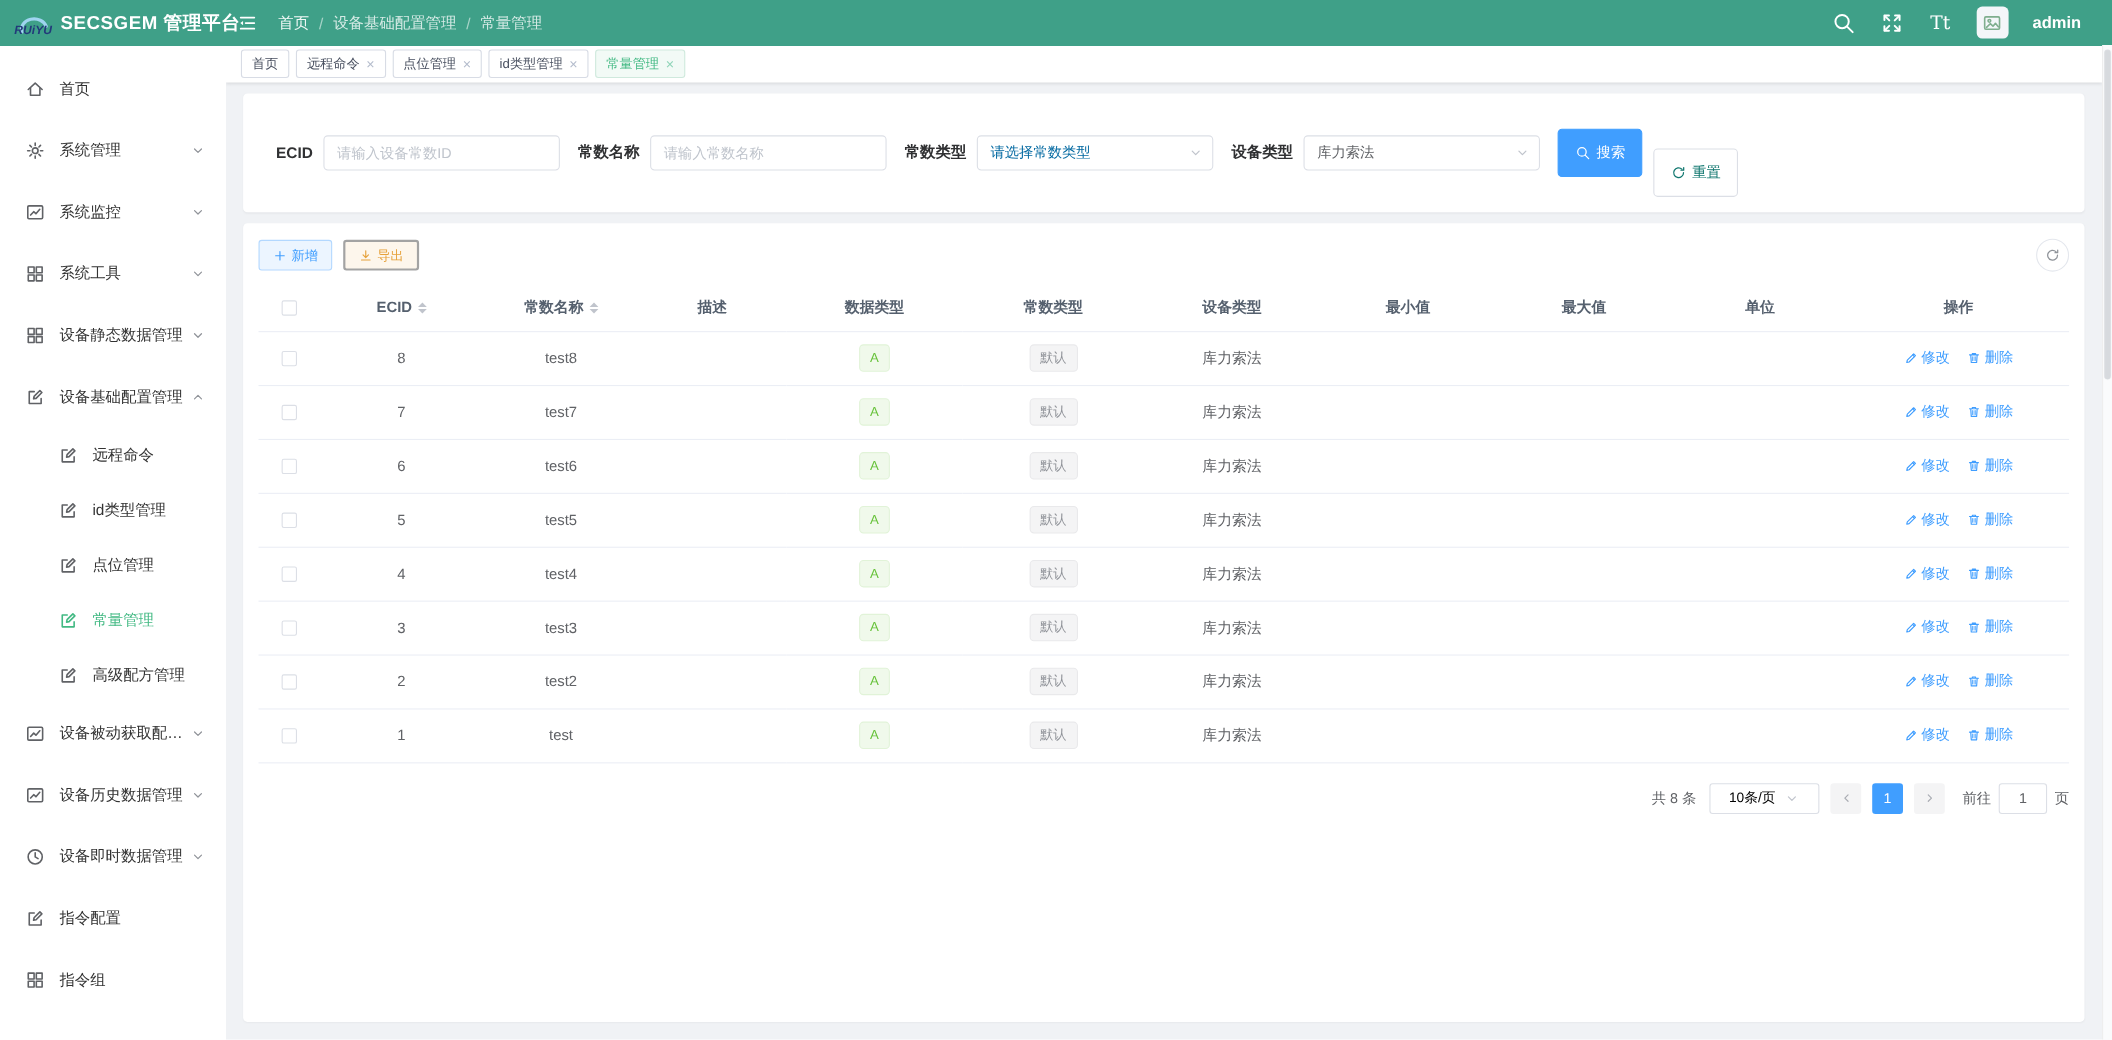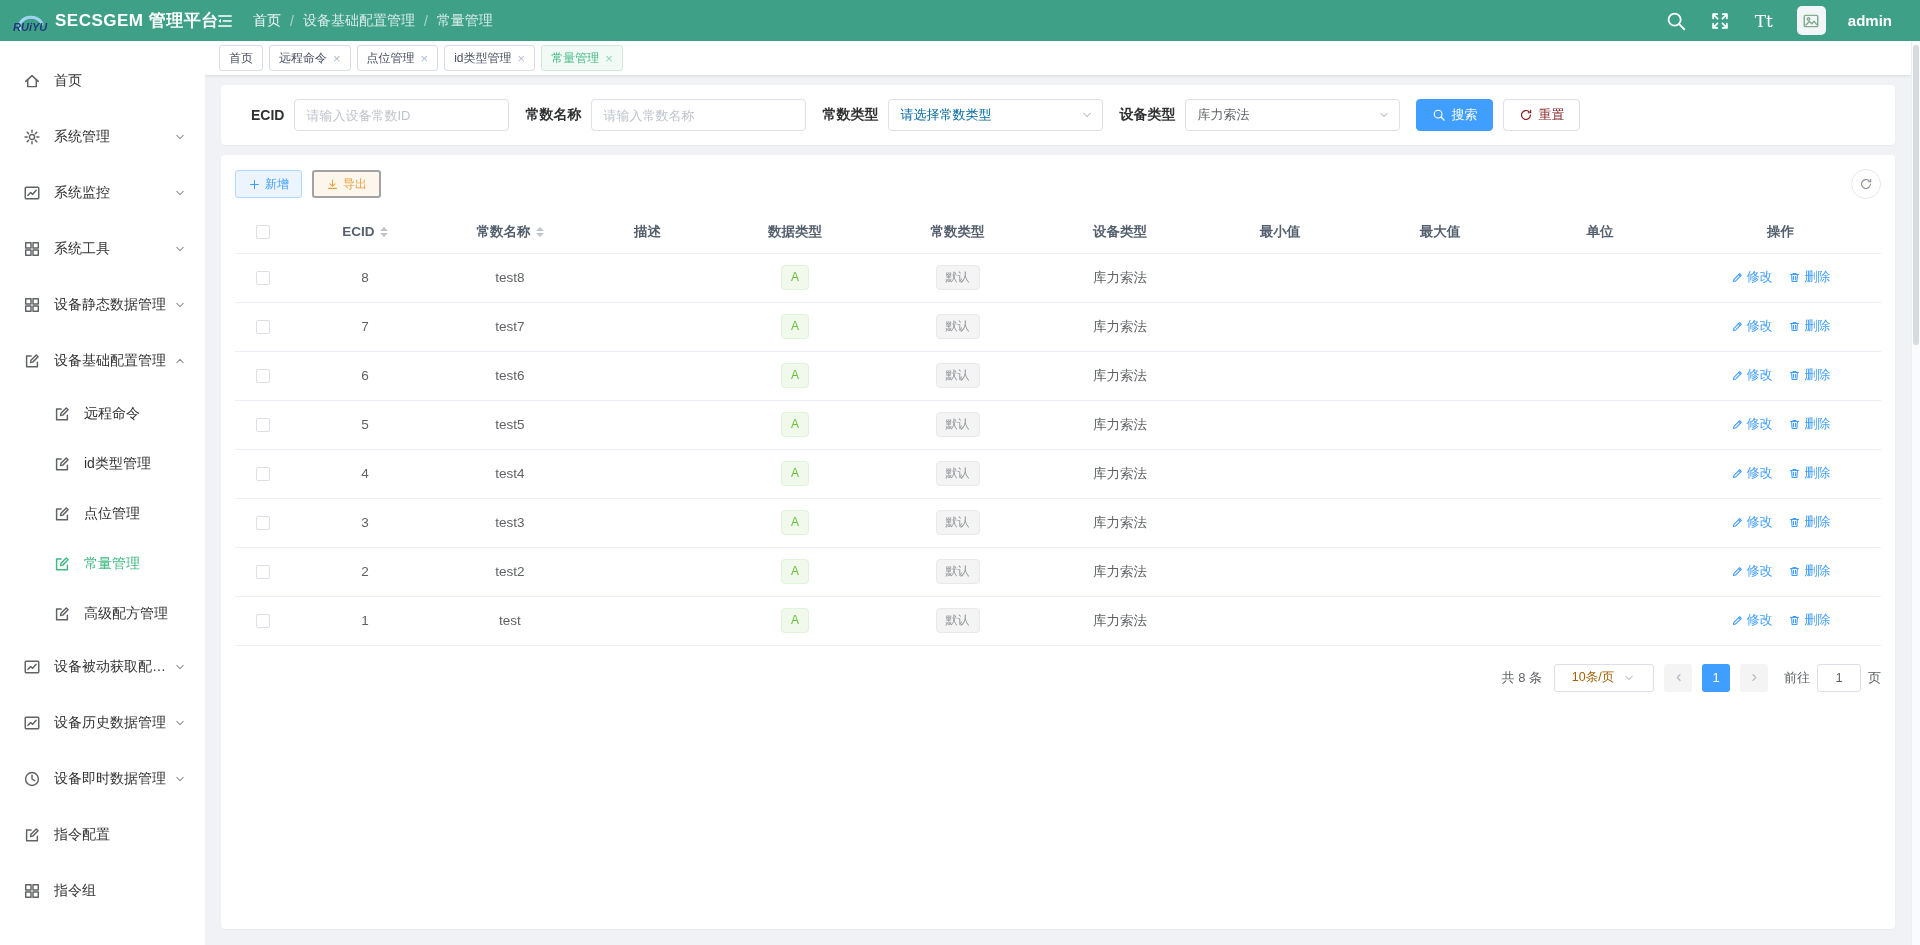--- a/index.html
+++ b/index.html
@@ -47,23 +47,23 @@
   
   .filter-card { background:#fff; border-radius:4px; box-shadow:0 1px 2px rgba(0,0,0,.04); padding:14px; display:flex; align-items:center; flex:0 0 auto; }
   .f-label { font-size:14px; font-weight:bold; color:#303133; margin:0 10px 0 16px; white-space:nowrap; }
   .f-label:first-child { margin-left:16px; }
   .f-input { width:215px; height:32px; border:1px solid #dcdfe6; border-radius:4px; padding:0 11px; font-size:13px; color:#606266; outline:none; font-family:inherit; }
   .f-input::placeholder { color:#bfc4cc; }
   .f-select { width:215px; height:32px; border:1px solid #dcdfe6; border-radius:4px; padding:0 8px 0 11px; font-size:13px; display:flex; align-items:center; justify-content:space-between; cursor:pointer; background:#fff; }
   .f-select .ph { color:#0369a1; }
   .f-select .val { color:#606266; }
   .sel-chev { width:14px; height:14px; color:#c0c4cc; }
-  .btn { height:32px; border-radius:4px; font-size:13px; display:inline-flex; align-items:center; gap:5px; padding:0 15px; cursor:pointer; border:1px solid transparent; font-family:inherit;justify-content:flex-end; }
+  .btn { height:44px; border-radius:4px; font-size:13px; display:inline-flex; align-items:center; gap:5px; padding:0 15px; cursor:pointer; border:1px solid transparent; font-family:inherit;justify-content:flex-end; }
   .btn-primary { background:#409eff; border-color:#409eff; color:#fff; margin-left:16px; }
-  .btn-default { background:#fff; border-color:#dcdfe6; color:#7f1d1d; margin-left:10px; }
+  .btn-default { background:#fff; border-color:#dcdfe6; color:#0f766e; margin-left:10px;margin-top:36px; }
   .btn .icn { width:14px; height:14px; }
 
   
   .table-card { background:#fff; border-radius:4px; box-shadow:0 1px 2px rgba(0,0,0,.04); padding:14px; flex:1 1 auto; display:flex; flex-direction:column; overflow:hidden; }
   .toolbar { display:flex; align-items:center; margin-bottom:12px; flex:0 0 auto; }
   .btn-mini { height:28px; border-radius:3px; font-size:12px; display:inline-flex; align-items:center; gap:4px; padding:0 12px; cursor:pointer; font-family:inherit; }
   .btn-add { background:#ecf5ff; border:1px solid #b3d8ff; color:#409eff; }
   .btn-export { background:#fdf6ec; border:2px solid #a3a3a3; color:#e6a23c; margin-left:10px; }
   .btn-mini .icn { width:13px; height:13px; }
   .btn-refresh { margin-left:auto; width:30px; height:30px; border-radius:50%; border:1px solid #e4e7ed; background:#fff; color:#8f9399; display:flex; align-items:center; justify-content:center; cursor:pointer; }
@@ -81,21 +81,21 @@
   .tag { display:inline-block; height:25px; line-height:23px; border-radius:4px; font-size:12px; padding:0 9px; }
   .tag-success { background:#f0f9eb; border:1px solid #e1f3d8; color:#67c23a; }
   .tag-info { background:#f4f4f5; border:1px solid #e9e9eb; color:#909399; }
   .op-link { display:inline-flex; align-items:center; gap:3px; color:#409eff; font-size:13px; cursor:pointer; }
   .op-link + .op-link { margin-left:12px; }
   .op-link .icn { width:13px; height:13px; }
 
   
   .pagination { display:flex; align-items:center; justify-content:flex-end; gap:10px; margin-top:18px; font-size:13px; color:#606266; flex:0 0 auto; }
   .pg-total { margin-right:2px; }
-  .pg-size { width:100px; height:28px; border:1px solid #dcdfe6; border-radius:3px; display:flex; align-items:center; justify-content:center; gap:8px; font-size:12.5px; color:#a16207; cursor:pointer; background:#fff; }
+  .pg-size { width:100px; height:28px; border:1px solid #dcdfe6; border-radius:3px; display:flex; align-items:center; justify-content:center; gap:8px; font-size:12.5px; color:#000000; cursor:pointer; background:#fff; }
   .pg-btn { width:28px; height:28px; border-radius:3px; background:#f4f4f5; color:#a8abb2; display:flex; align-items:center; justify-content:center; cursor:pointer; }
   .pg-btn .icn { width:13px; height:13px; }
   .pg-num { width:28px; height:28px; border-radius:3px; background:#409eff; color:#fff; font-size:13px; display:flex; align-items:center; justify-content:center; cursor:pointer; }
   .pg-goto { display:flex; align-items:center; gap:7px; margin-left:6px; }
   .pg-input { width:44px; height:28px; border:1px solid #dcdfe6; border-radius:3px; text-align:center; font-size:13px; color:#606266; outline:none; font-family:inherit; }
 
   
   .v-scroll { position:fixed; right:0; top:41px; bottom:0; width:9px; background:#fafbfc; border-left:1px solid #eeeeee; z-index:30; }
   .v-thumb { position:absolute; top:4px; left:1px; width:6px; height:300px; border-radius:3px; background:#d7dade; }
 </style>

